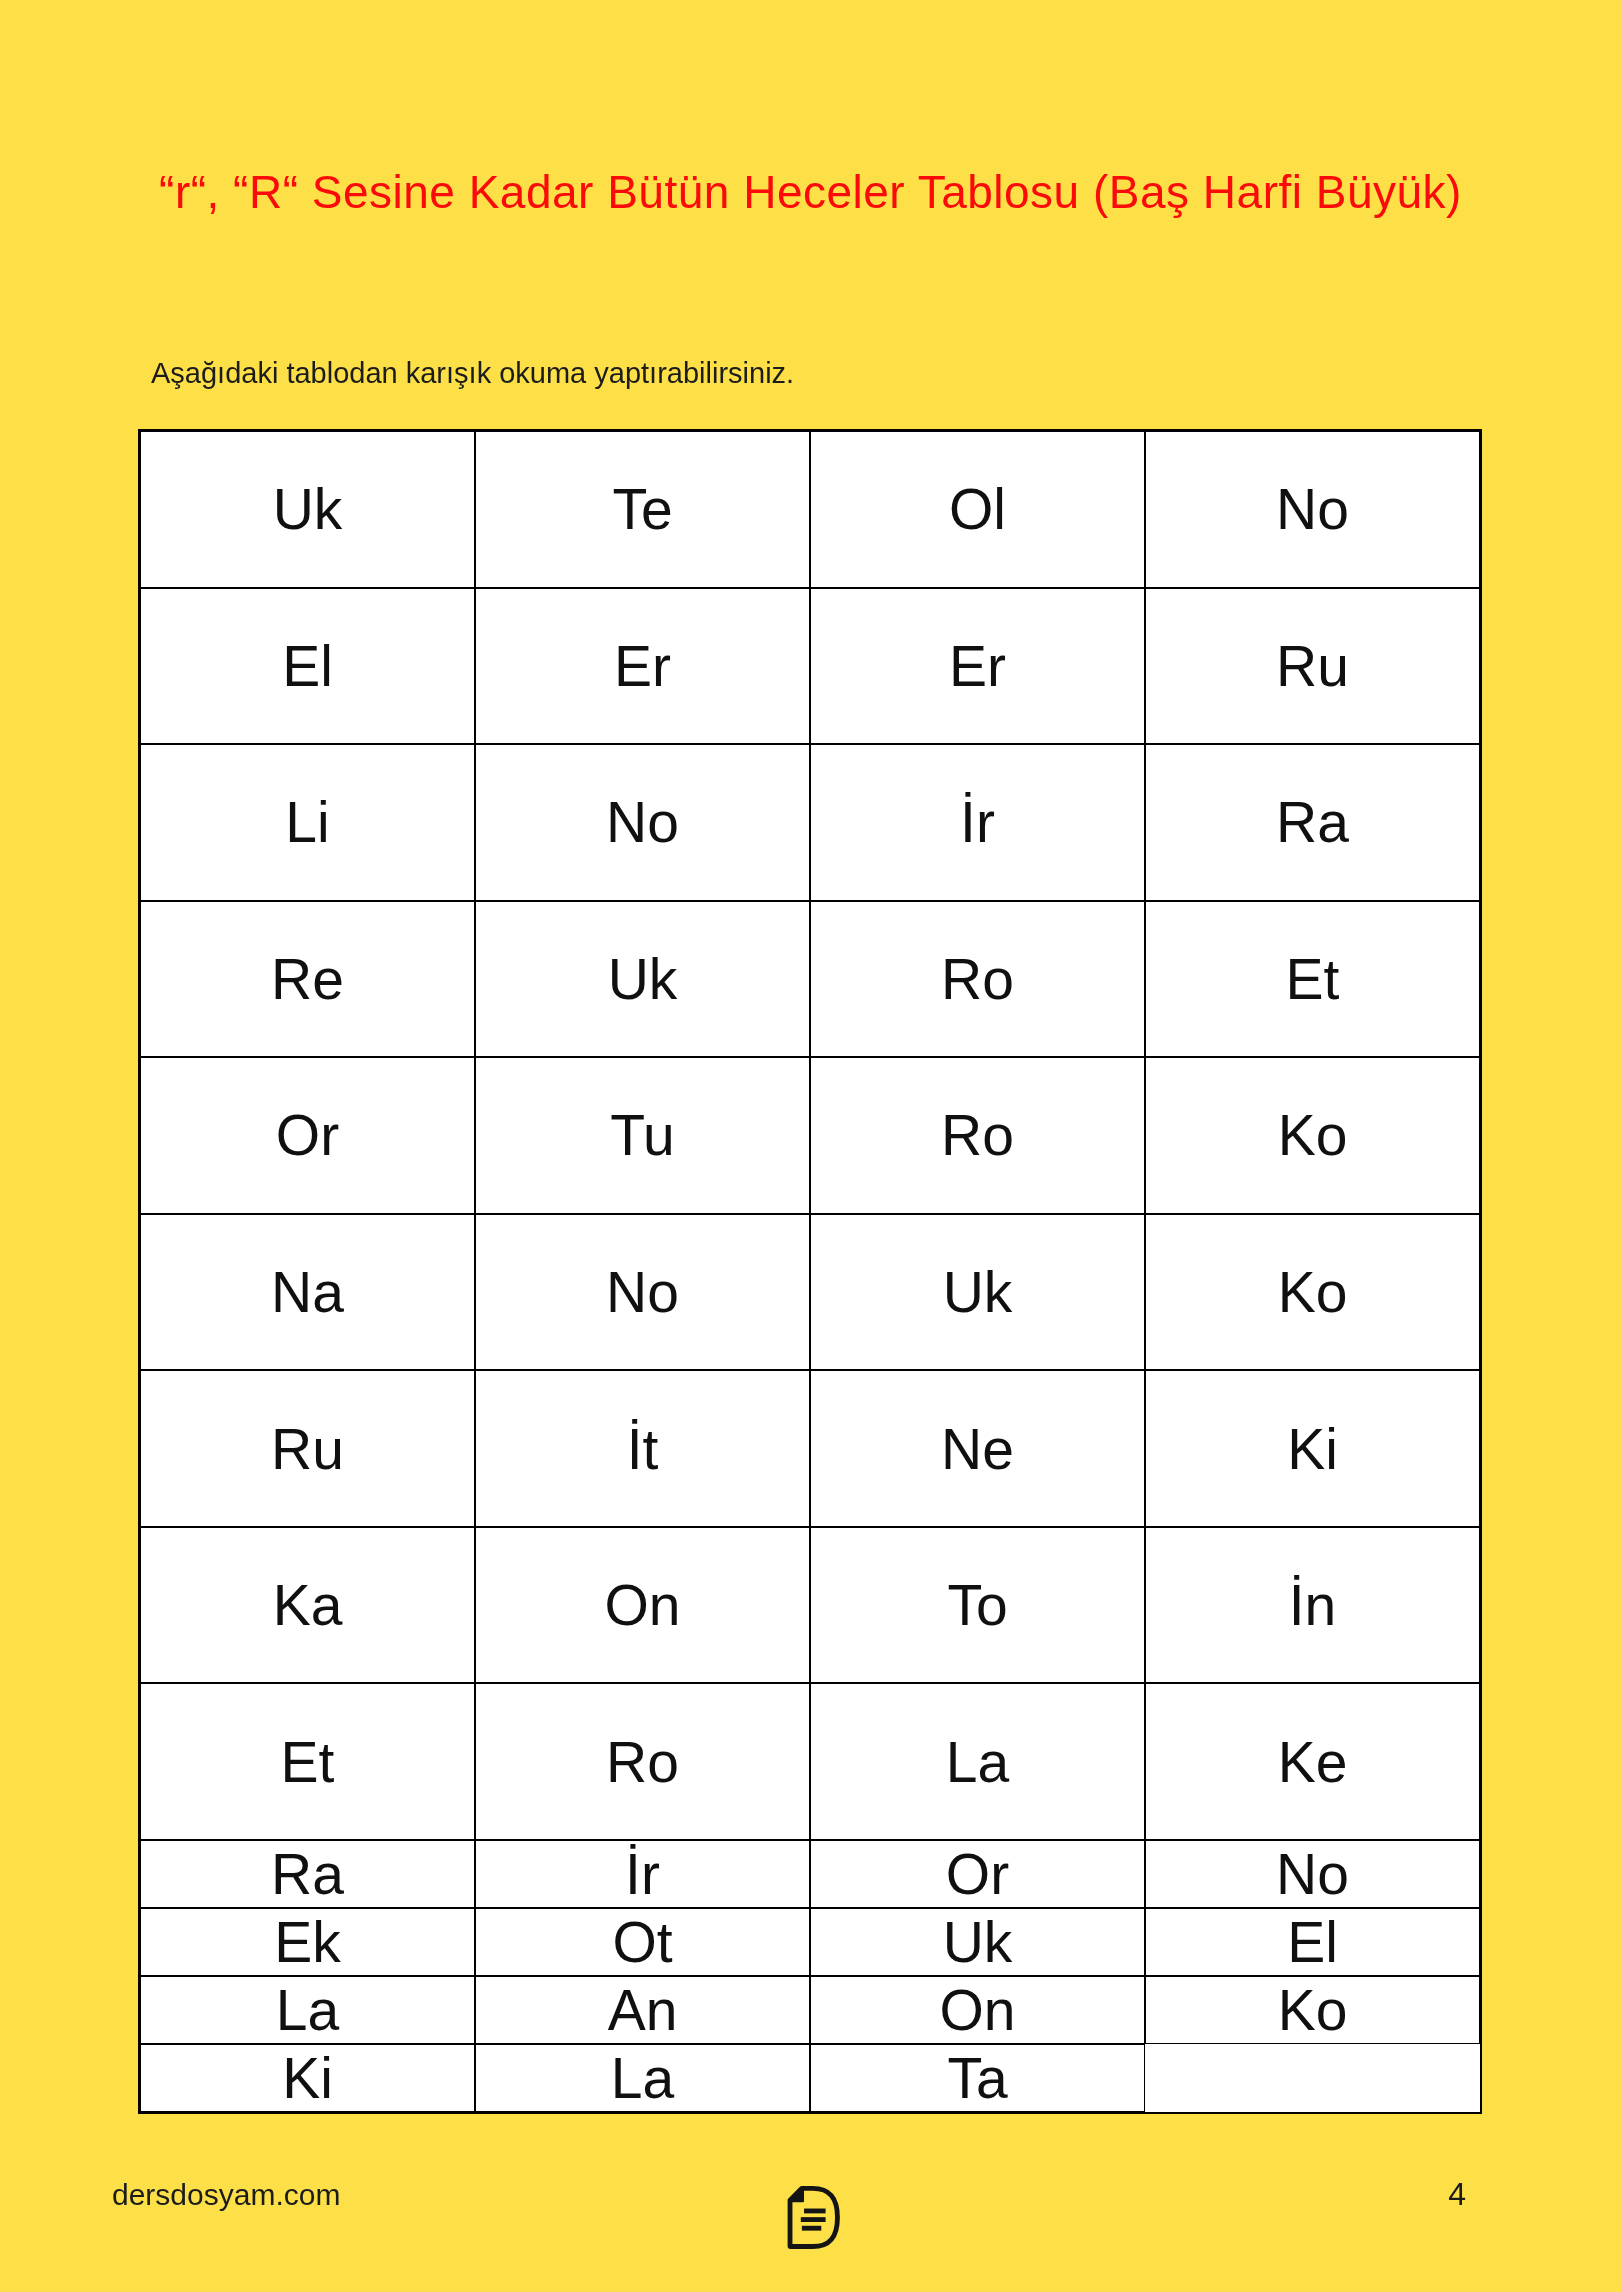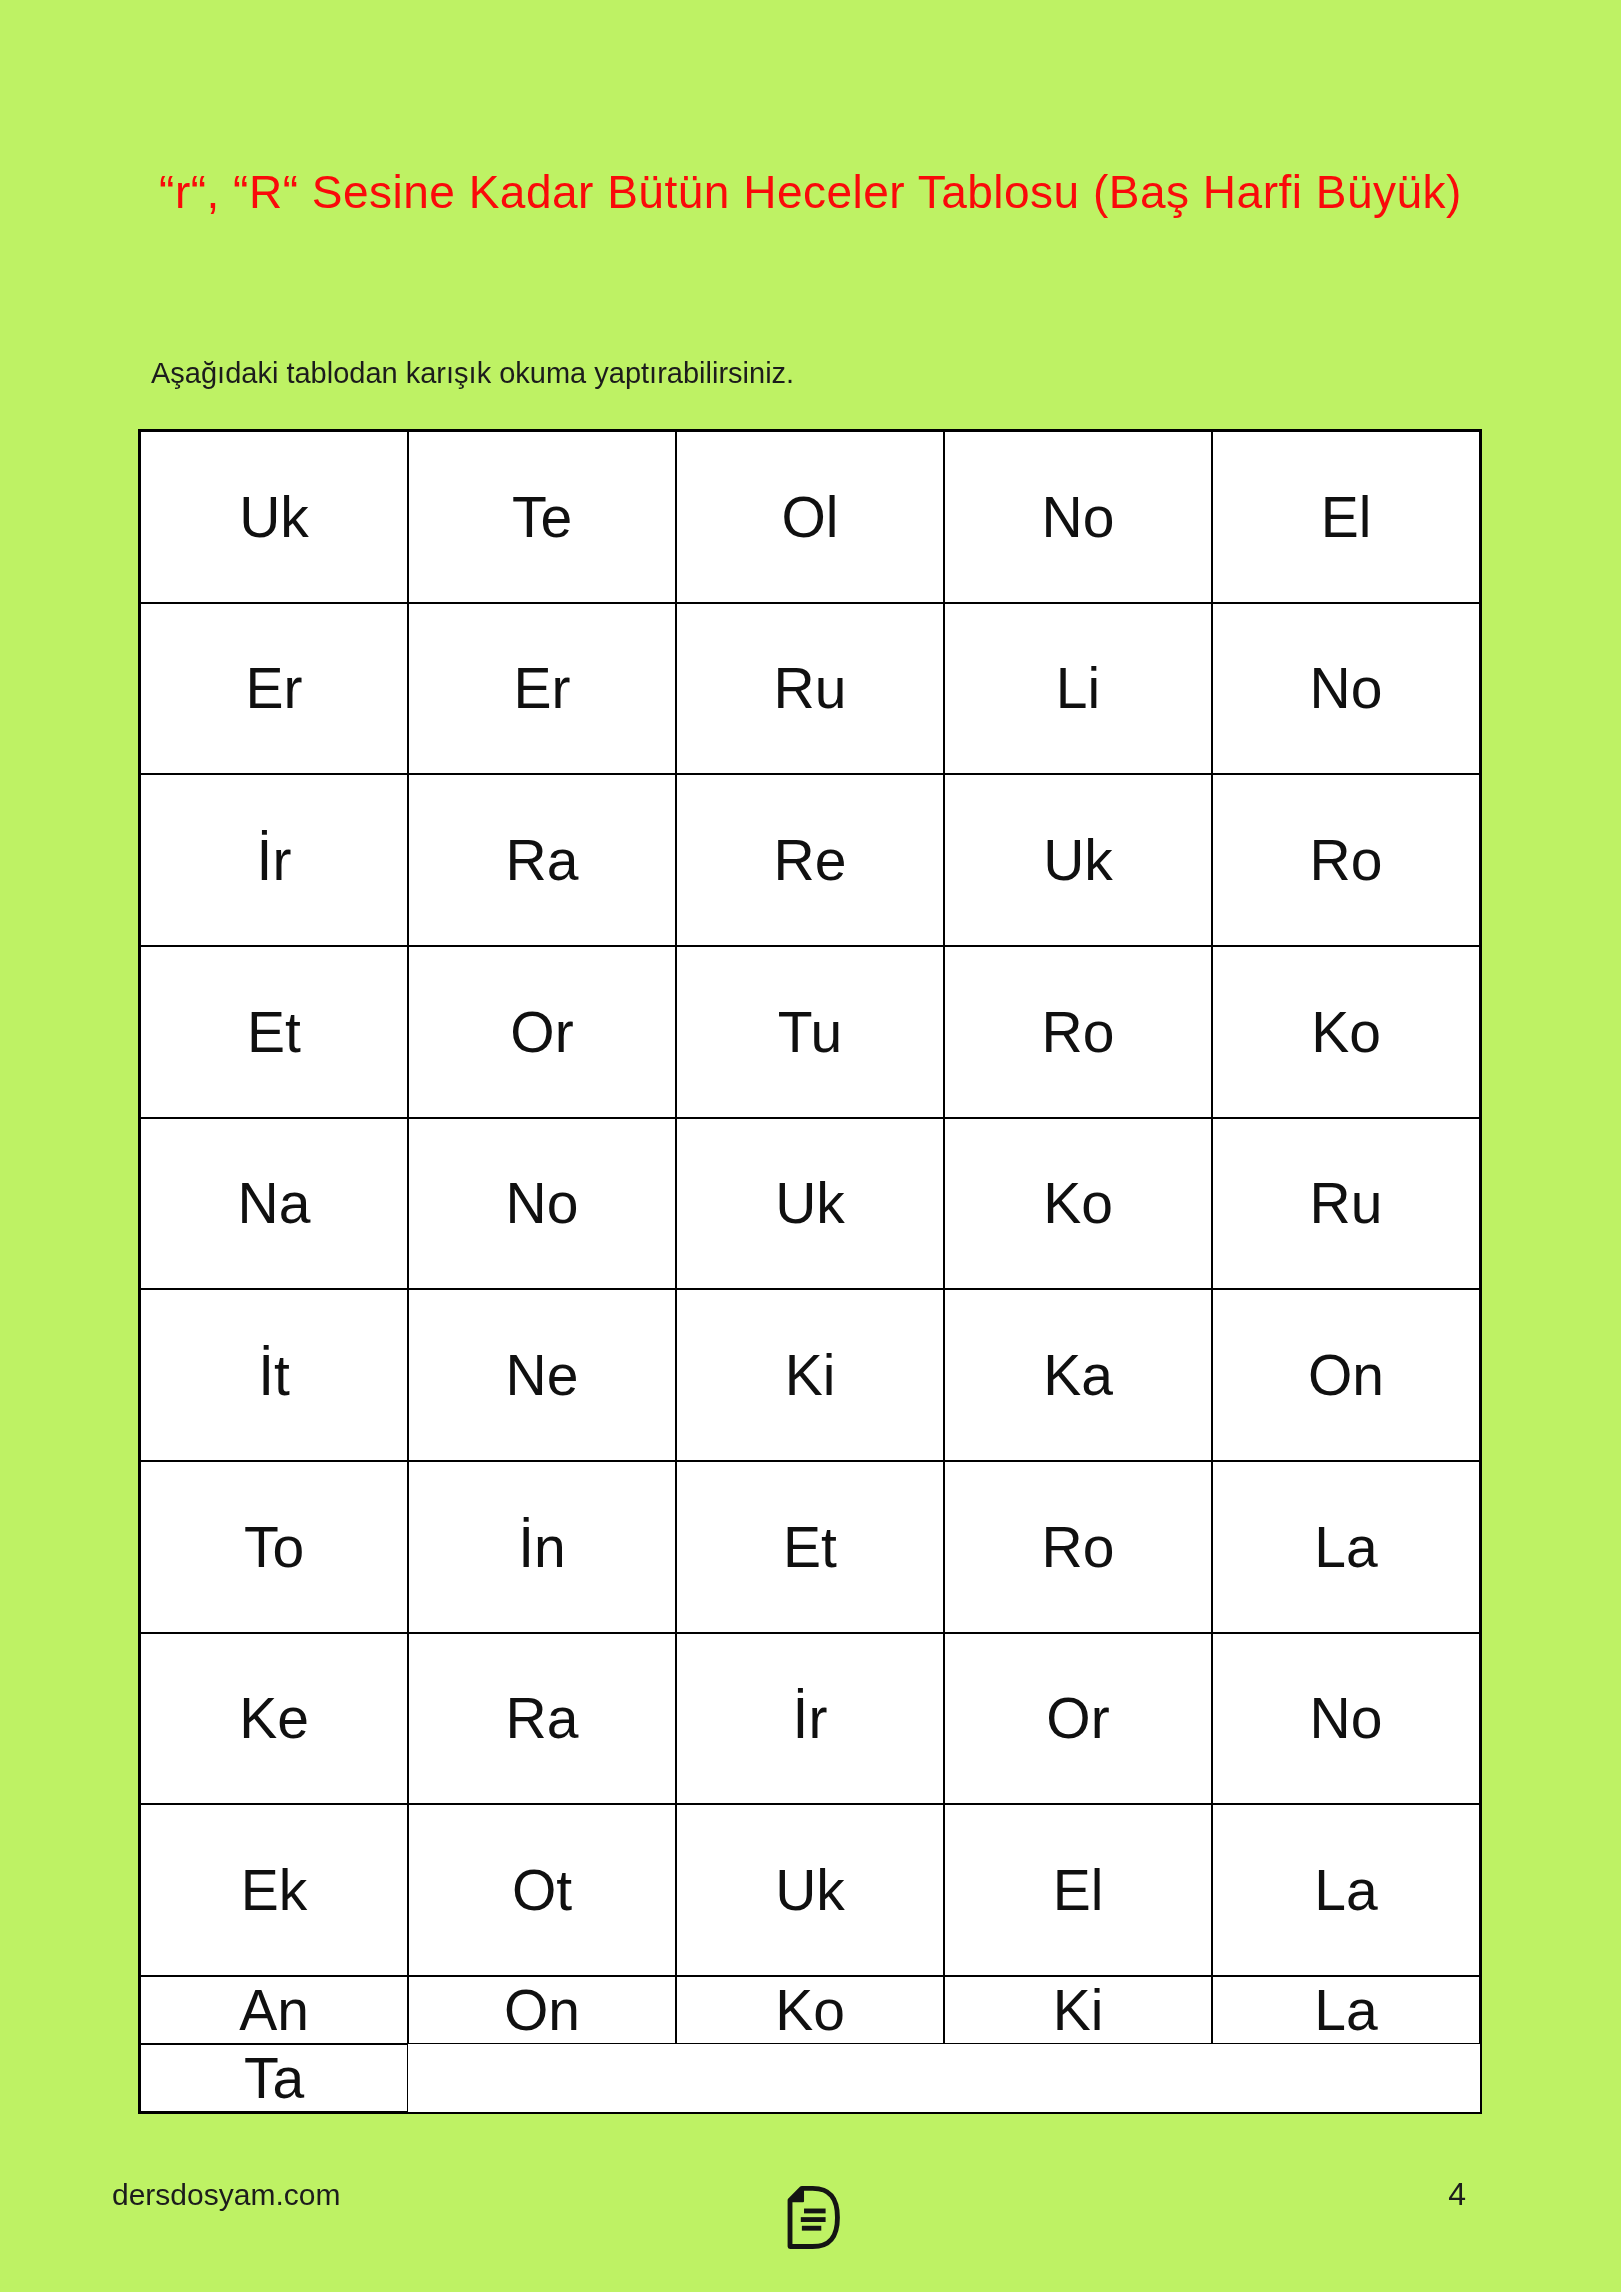--- a/index.html
+++ b/index.html
@@ -5,21 +5,21 @@
   html, body {
     margin: 0;
     padding: 0;
     background: #ffffff;
     font-family: "Liberation Sans", sans-serif;
   }
   .page {
     position: relative;
     width: 1621px;
     height: 2293px;
-    background: #bef264;
+    background: #fde047;
     overflow: hidden;
   }
   .title {
     position: absolute;
     top: 165px;
     left: 0;
     width: 100%;
     margin: 0;
     text-align: center;
     font-size: 46px;
@@ -37,21 +37,21 @@
     font-weight: 400;
     color: #1c1c1c;
   }
   .syllable-table {
     position: absolute;
     left: 138px;
     top: 429px;
     width: 1344px;
     height: 1685px;
     display: grid;
-    grid-template-columns: repeat(5, 1fr);
+    grid-template-columns: repeat(4, 1fr);
     grid-template-rows: repeat(9, 1fr);
     border: 2px solid #000000;
     box-sizing: border-box;
     background: #ffffff;
   }
   .cell {
     border: 1px solid #000000;
     display: flex;
     align-items: center;
     justify-content: center;

